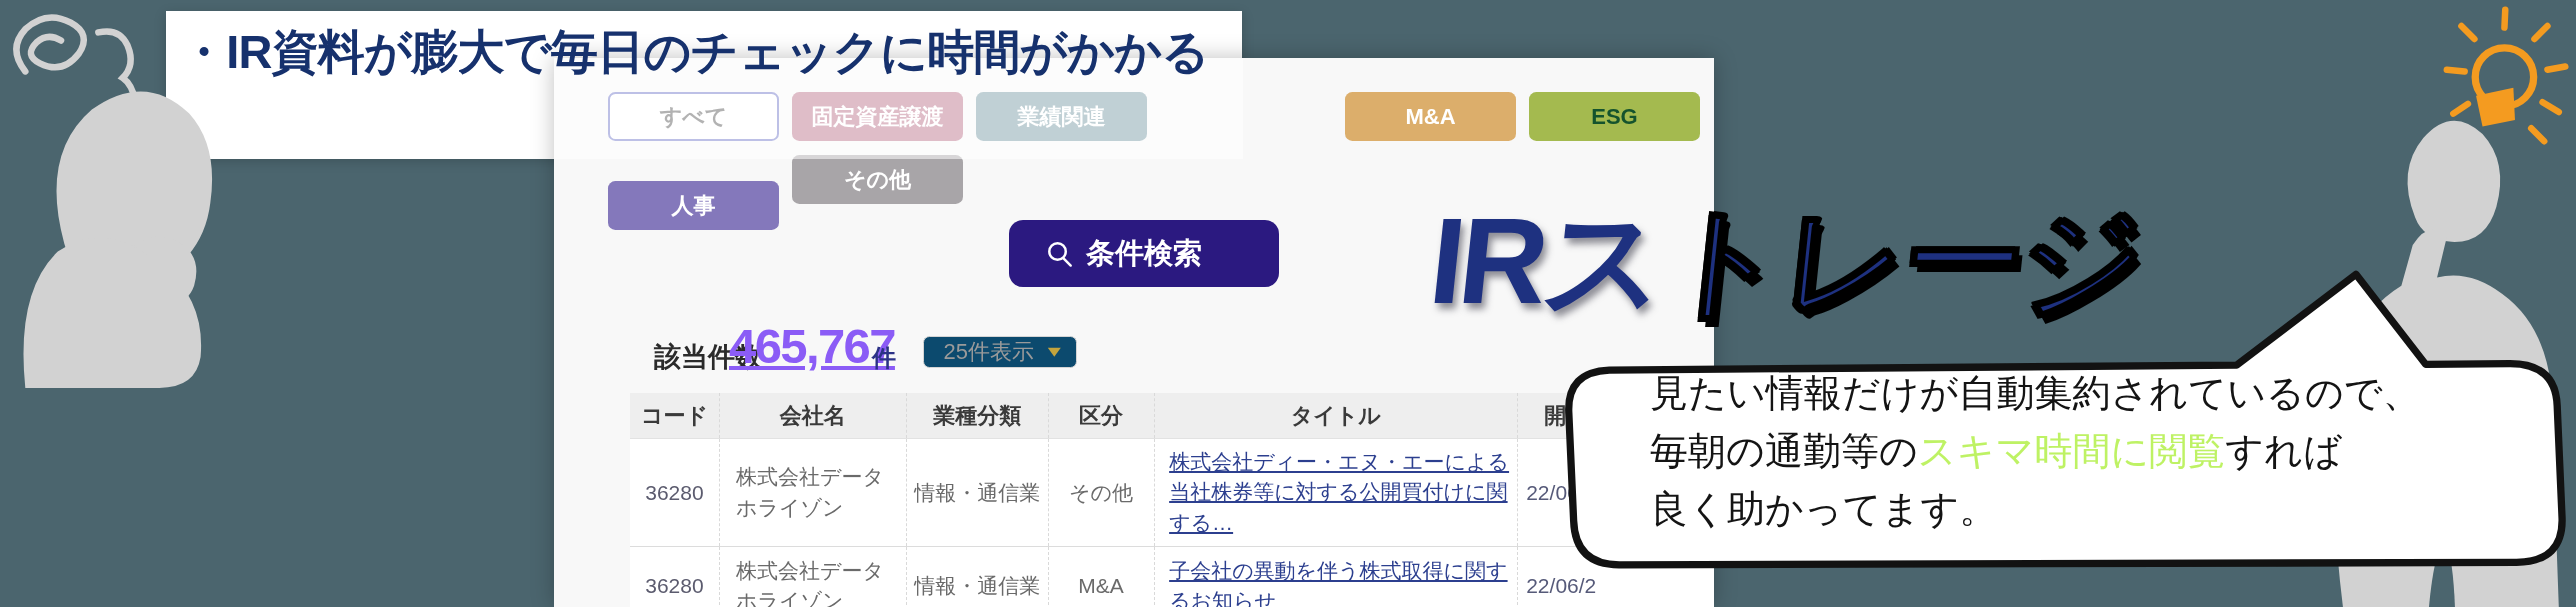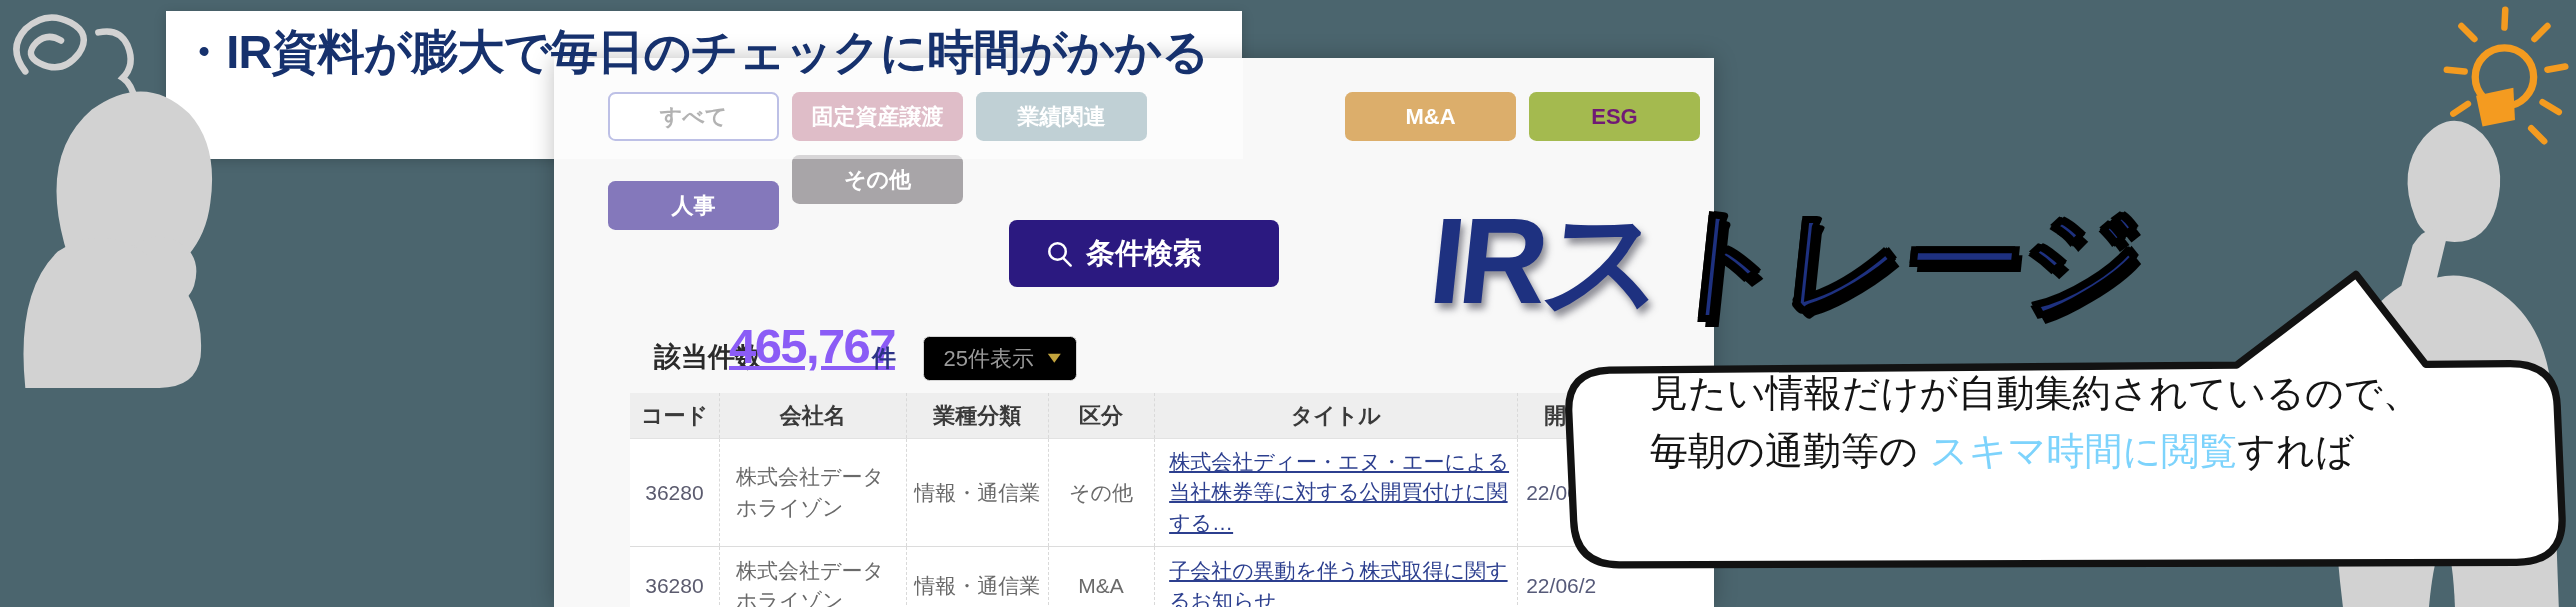--- a/index.html
+++ b/index.html
@@ -18,27 +18,27 @@
   
   .ui-card{left:554px;top:58px;width:1160px;height:549px;background:#f8f8f8;z-index:10;
            overflow:hidden;box-shadow:0 0 21px rgba(0,0,0,.25);}
   .frost{position:absolute;left:0;top:0;width:689px;height:101px;background:rgba(255,255,255,.55);z-index:30;}
   .chip{position:absolute;width:171px;height:49px;border-radius:7.3px;display:flex;align-items:center;
         justify-content:center;font-size:22px;font-weight:700;color:#fff;box-sizing:border-box;}
   .chip-outline{border:2.4px solid #6d74c8;background:#fff;color:#555;}
   .r1{top:34px;} .r2{top:97px;}
   .cx0{left:54px;} .cx1{left:238px;} .cx2{left:422px;} .cx3{left:607px;} .cx4{left:791px;} .cx5{left:975px;}
   .search-btn{position:absolute;left:455px;top:162px;width:270px;height:67px;background:#2b1980;
-              border-radius:8px;display:flex;align-items:center;justify-content:center;gap:11.4px;
+              border-radius:14px;display:flex;align-items:center;justify-content:center;gap:11.4px;
               color:#fff;font-size:29px;font-weight:700;}
   .search-btn svg{position:absolute;left:37px;top:19.5px;}
   .count-label{position:absolute;left:100px;top:281px;font-size:27px;font-weight:700;color:#2b2b2b;}
   .count-num{position:absolute;left:175px;top:260px;font-size:49px;font-weight:700;color:#2b3186;letter-spacing:-1.6px;}
   .count-unit{position:absolute;left:318px;top:284px;font-size:24px;font-weight:700;color:#2b3186;}
-  .pagesize{position:absolute;left:369px;top:278px;width:154px;height:45px;background:#000000;
+  .pagesize{position:absolute;left:369px;top:278px;width:154px;height:32px;background:#0c4a6e;
             border:1.6px solid #d5d5d5;border-radius:6.5px;box-sizing:border-box;display:flex;
             align-items:center;justify-content:space-between;padding:0 14.6px 0 19.5px;
             font-size:22px;color:#9a9a9a;}
   
   .tbl{position:absolute;left:76px;top:335px;width:1084px;font-size:21px;color:#6a6a6a;}
   .trow{display:flex;align-items:stretch;border-bottom:0.8px solid #dcdcdc;background:#fff;}
   .thead{background:#eeeeee;border-bottom:0.8px solid #e2e2e2;font-weight:700;color:#3a3a3a;font-size:22px;}
   .cell{display:flex;align-items:center;justify-content:center;box-sizing:border-box;
         border-left:0.8px dashed #d9d9d9;padding:8px 6.5px;text-align:center;}
   .trow .cell:first-child{border-left:none;}
@@ -111,21 +111,21 @@
     </div>
     <div class="chip chip-outline r1 cx0" style="background: rgb(255, 255, 255); color: rgb(85, 85, 85); border-color: rgb(109, 116, 200);">
       <span>すべて</span>
     </div>
     <div class="chip r1 cx2" style="background: rgb(115, 151, 162); color: rgb(255, 255, 255);">
       <span>業績関連</span>
     </div>
     <div class="chip r1 cx4" style="background: rgb(220, 174, 107); color: rgb(255, 255, 255);">
       <span>M&amp;A</span>
     </div>
-    <div class="chip r1 cx5" style="background: rgb(164, 186, 79); color: #701a75;">
+    <div class="chip r1 cx5" style="background: rgb(164, 186, 79); color: #14532d;">
       <span>ESG</span>
     </div>
 
     <div class="chip r2 cx0" style="background: rgb(132, 120, 187); color: rgb(255, 255, 255); margin-top: 26px;">
       <span>人事</span>
     </div>
     <div class="chip r2 cx1" style="background: rgb(168, 165, 168); color: rgb(255, 255, 255);">
       <span>その他</span>
     </div>
 
@@ -201,17 +201,18 @@
              Q3148,448 3150,500
              L3156,638
              Q3158,692 3100,693
              L1996,696
              Q1940,697 1938,642
              L1932,508
              Q1930,458 1982,456 Z" fill="#ffffff" stroke="#121212" stroke-width="9" stroke-linejoin="round" style="stroke: rgb(18, 18, 18);"></path>
   </svg>
   <div class="abs bubble-text">
     <div><span>見たい情報だけが自動集約されているので、</span></div>
-    <div><span>毎朝の通勤等の</span><span class="red" style="color: #7dd3fc; margin-left: 12px;">スキマ時間に閲覧</span><span>すれば</span></div>
+    <div><span>毎朝の通勤等の</span><span class="red" style="color: #bef264;">スキマ時間に閲覧</span><span>すれば</span></div>
+    <div><span>良く助かってます。</span></div>
   </div>
 
 </div>
 
 
 </body></html>

